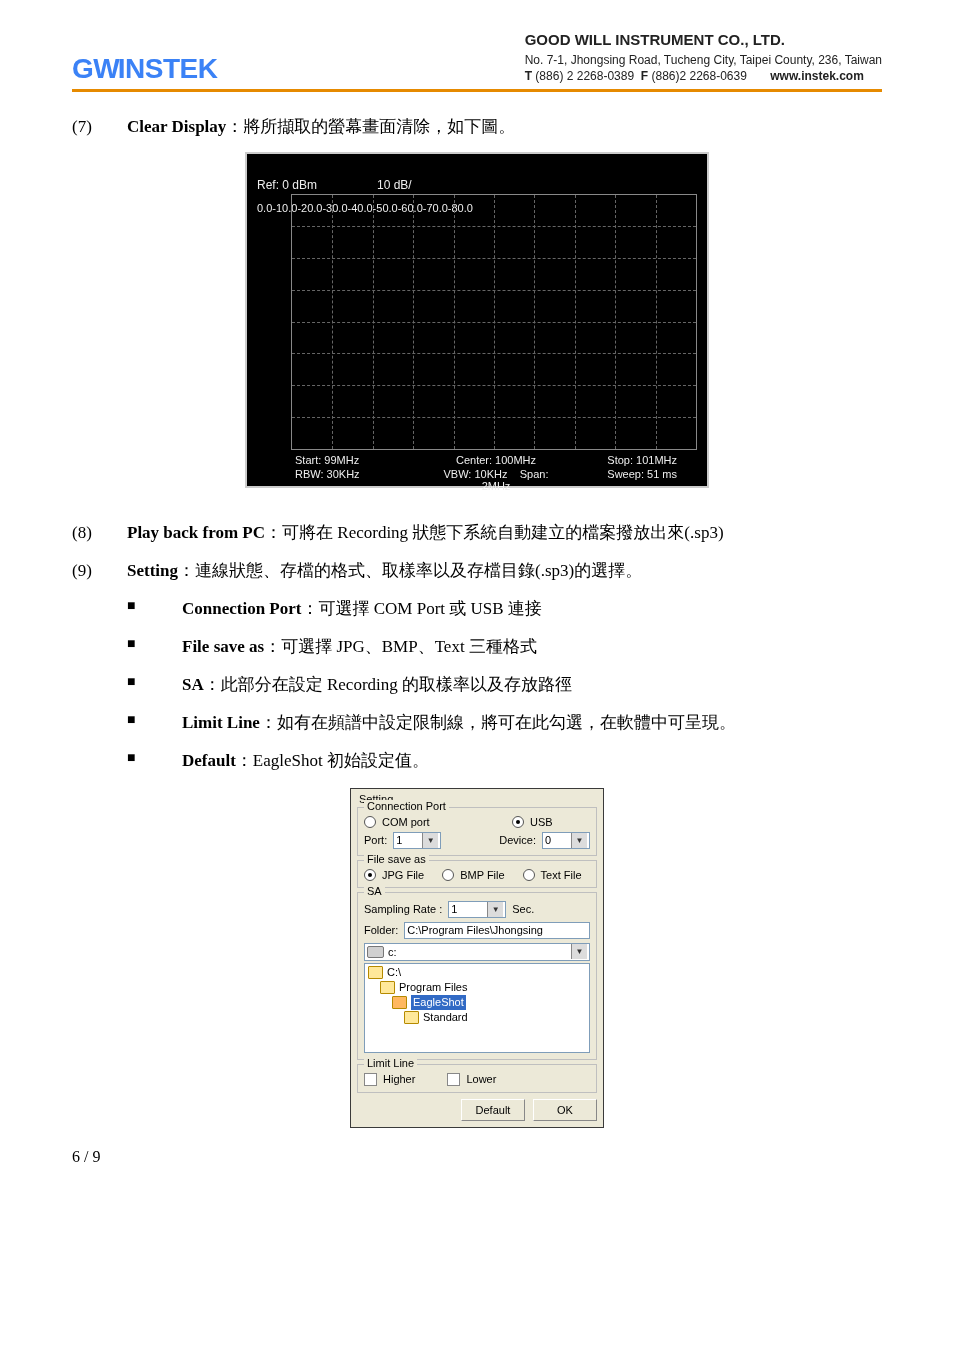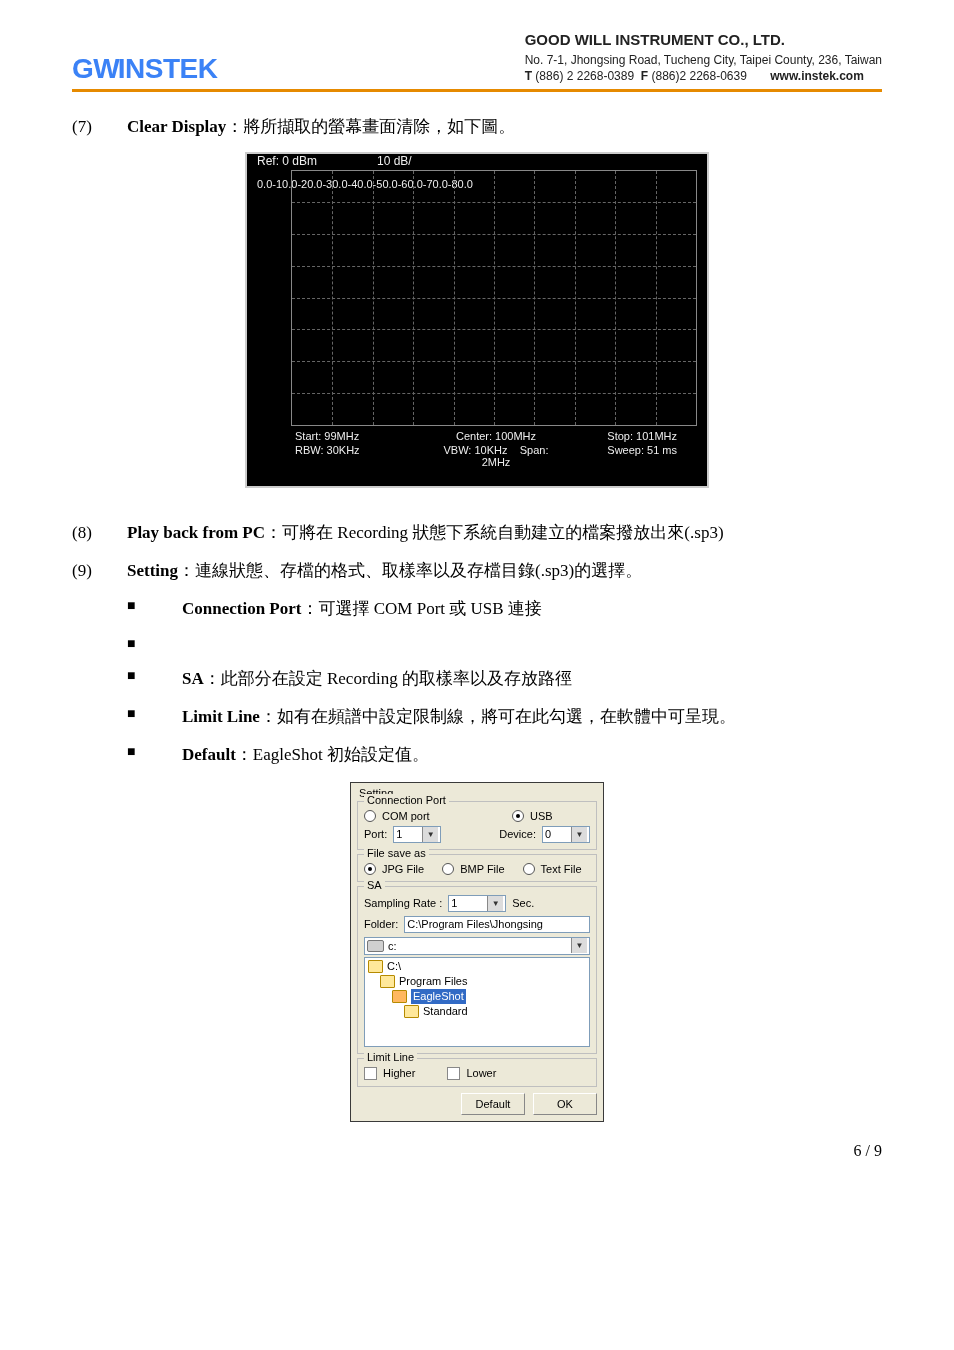--- a/index.html
+++ b/index.html
@@ -61,21 +61,21 @@
   
   .spectrum-wrap {
     width: 464px;
     height: 336px;
     margin: 8px auto 28px auto;
     background: #000;
     color: #fff;
     font-family: Arial, sans-serif;
     font-size: 12px;
     box-sizing: border-box;
-    padding: 0 10px 6px 10px;
+    padding: 24px 10px 6px 10px;
     position: relative;
     border: 2px solid #ccc;
   }
   .sp-head {
     display: flex;
     color: #eee;
     font-size: 12px;
     margin-bottom: 2px;
   }
   .sp-head .h1 { width: 120px; }
@@ -205,21 +205,21 @@
   }
   .winbtn {
     width:62px; height:20px;
     background:#ece9d8;
     border:1px solid #888;
     border-top-color:#fff; border-left-color:#fff;
     font-size:11px;
     display:inline-flex;align-items:center;justify-content:center;
   }
   .page-num {
-    text-align:right; font-size:16px; font-family:"Times New Roman",serif; margin-top:12px;
+    text-align:left; font-size:16px; font-family:"Times New Roman",serif; margin-top:12px;
   }
   .drive-combo { display:flex; align-items:center; border:1px solid #7f9db9; background:#fff; height:18px; padding:0 2px; width:100%; box-sizing:border-box;}
   .drive-ico { width:15px;height:10px;background:#d0d0d0;border:1px solid #777;border-radius:2px;margin-right:4px;}
 </style>
 </head>
 <body>
 
 <div class="page">
 
   <div class="header-row">
@@ -294,20 +294,21 @@
     <div class="numcol">(9)</div>
     <div class="textcol"><span class="bold">Setting</span><span>：連線狀態、存檔的格式、取樣率以及存檔目錄(.sp3)的選擇。</span></div>
   </div>
 
   <div class="bullet-row">
     <div class="bullet-mark">■</div>
     <div><span class="bold">Connection Port</span><span>：可選擇 COM Port  或 USB 連接</span></div>
   </div>
   <div class="bullet-row">
     <div class="bullet-mark">■</div>
+    <div><span class="bold">File save as</span><span>：可選擇 JPG、BMP、Text 三種格式</span></div>
   </div>
   <div class="bullet-row">
     <div class="bullet-mark">■</div>
     <div><span class="bold">SA</span><span>：此部分在設定 Recording 的取樣率以及存放路徑</span></div>
   </div>
   <div class="bullet-row">
     <div class="bullet-mark">■</div>
     <div><span class="bold">Limit Line</span><span>：如有在頻譜中設定限制線，將可在此勾選，在軟體中可呈現。</span></div>
   </div>
   <div class="bullet-row">

